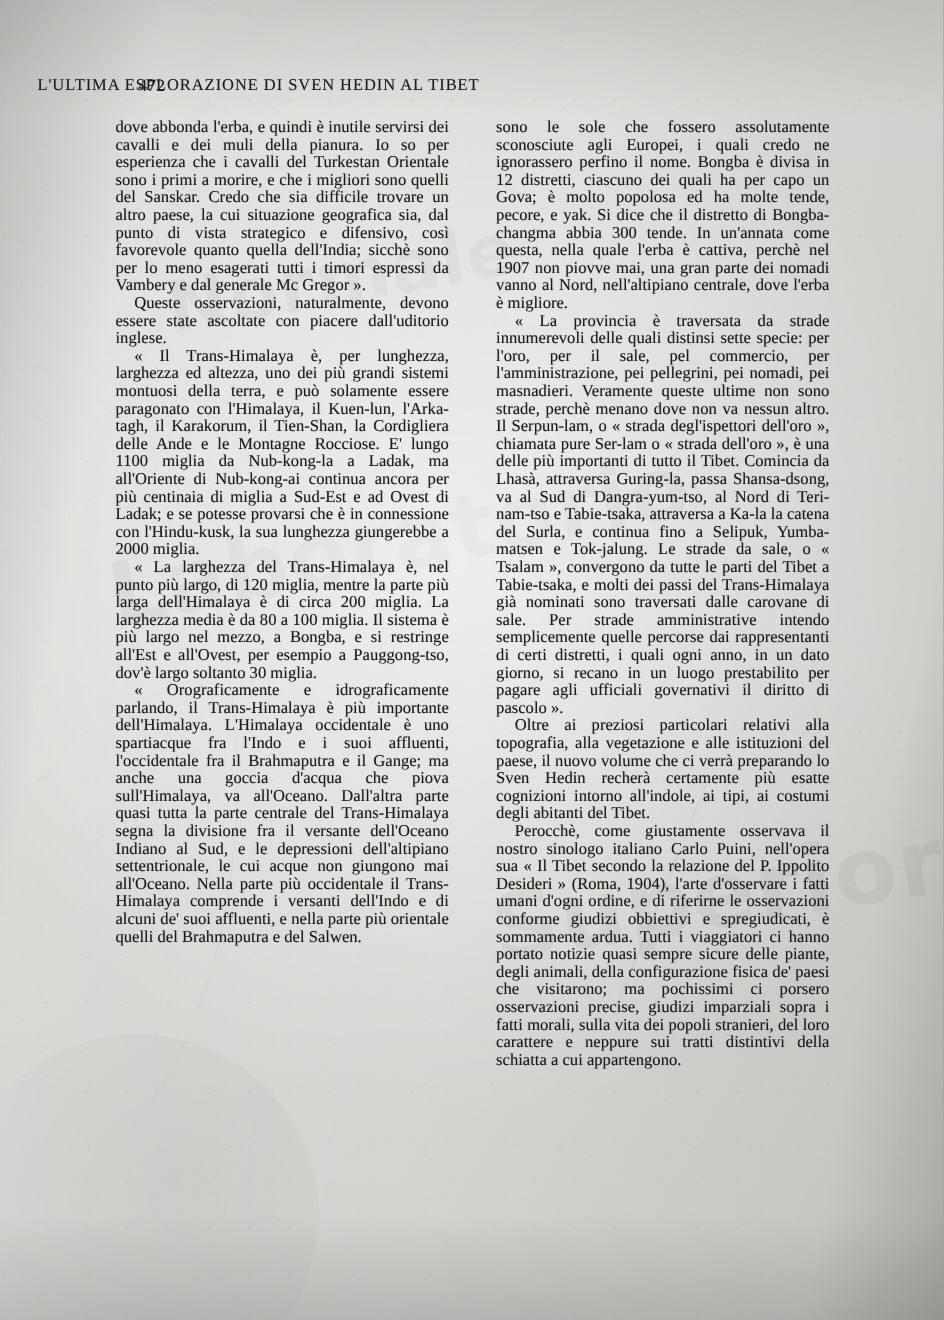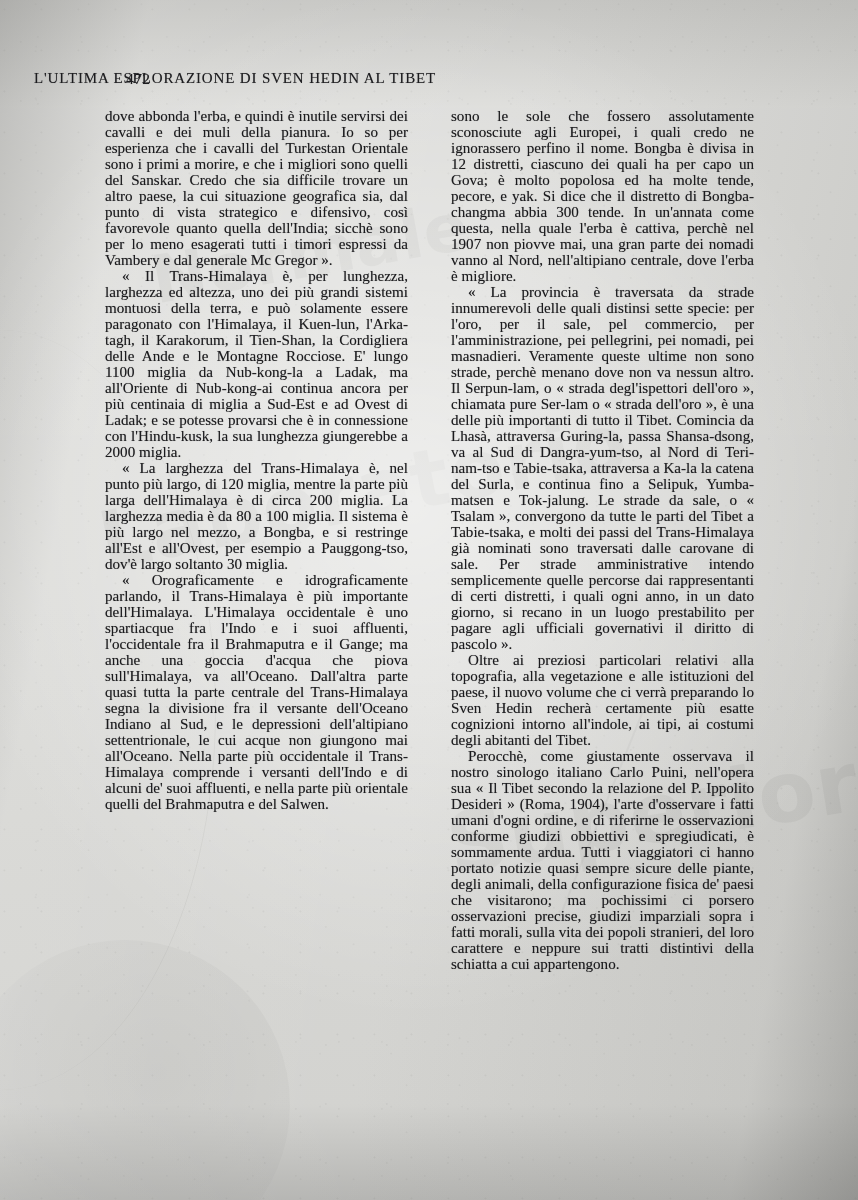--- a/index.html
+++ b/index.html
@@ -174,20 +174,21 @@
 
     <div class="running-head">
       <span class="folio">472</span>
       <span class="head-title">L'ULTIMA ESPLORAZIONE DI SVEN HEDIN AL TIBET</span>
     </div>
 
     <div class="columns">
 
       <div class="col">
         <p class="noindent">dove abbonda l'erba, e quindi è inutile servirsi dei cavalli e dei muli della pianura. Io so per esperienza che i cavalli del Turkestan Orientale sono i primi a morire, e che i migliori sono quelli del Sanskar. Credo che sia difficile trovare un altro paese, la cui situazione geografica sia, dal punto di vista strategico e difensivo, così favorevole quanto quella dell'India; sicchè sono per lo meno esagerati tutti i timori espressi da Vambery e dal generale Mc Gregor ».</p>
+        <p class="indent">Queste osservazioni, naturalmente, devono essere state ascoltate con piacere dall'uditorio inglese.</p>
         <p class="indent">« Il Trans-Himalaya è, per lunghezza, larghezza ed altezza, uno dei più grandi sistemi montuosi della terra, e può solamente essere paragonato con l'Himalaya, il Kuen-lun, l'Arka-tagh, il Karakorum, il Tien-Shan, la Cordigliera delle Ande e le Montagne Rocciose. E' lungo 1100 miglia da Nub-kong-la a Ladak, ma all'Oriente di Nub-kong-ai continua ancora per più centinaia di miglia a Sud-Est e ad Ovest di Ladak; e se potesse provarsi che è in connessione con l'Hindu-kusk, la sua lunghezza giungerebbe a 2000 miglia.</p>
         <p class="indent">« La larghezza del Trans-Himalaya è, nel punto più largo, di 120 miglia, mentre la parte più larga dell'Himalaya è di circa 200 miglia. La larghezza media è da 80 a 100 miglia. Il sistema è più largo nel mezzo, a Bongba, e si restringe all'Est e all'Ovest, per esempio a Pauggong-tso, dov'è largo soltanto 30 miglia.</p>
         <p class="indent">« Orograficamente e idrograficamente parlando, il Trans-Himalaya è più importante dell'Himalaya. L'Himalaya occidentale è uno spartiacque fra l'Indo e i suoi affluenti, l'occidentale fra il Brahmaputra e il Gange; ma anche una goccia d'acqua che piova sull'Himalaya, va all'Oceano. Dall'altra parte quasi tutta la parte centrale del Trans-Himalaya segna la divisione fra il versante dell'Oceano Indiano al Sud, e le depressioni dell'altipiano settentrionale, le cui acque non giungono mai all'Oceano. Nella parte più occidentale il Trans-Himalaya comprende i versanti dell'Indo e di alcuni de' suoi affluenti, e nella parte più orientale quelli del Brahmaputra e del Salwen.</p>
 
       </div>
 
       <div class="col">
         <p class="noindent">sono le sole che fossero assolutamente sconosciute agli Europei, i quali credo ne ignorassero perfino il nome. Bongba è divisa in 12 distretti, ciascuno dei quali ha per capo un Gova; è molto popolosa ed ha molte tende, pecore, e yak. Si dice che il distretto di Bongba-changma abbia 300 tende. In un'annata come questa, nella quale l'erba è cattiva, perchè nel 1907 non piovve mai, una gran parte dei nomadi vanno al Nord, nell'altipiano centrale, dove l'erba è migliore.</p>
         <p class="indent">« La provincia è traversata da strade innumerevoli delle quali distinsi sette specie: per l'oro, per il sale, pel commercio, per l'amministrazione, pei pellegrini, pei nomadi, pei masnadieri. Veramente queste ultime non sono strade, perchè menano dove non va nessun altro. Il Serpun-lam, o « strada degl'ispettori dell'oro », chiamata pure Ser-lam o « strada dell'oro », è una delle più importanti di tutto il Tibet. Comincia da Lhasà, attraversa Guring-la, passa Shansa-dsong, va al Sud di Dangra-yum-tso, al Nord di Teri-nam-tso e Tabie-tsaka, attraversa a Ka-la la catena del Surla, e continua fino a Selipuk, Yumba-matsen e Tok-jalung. Le strade da sale, o « Tsalam », convergono da tutte le parti del Tibet a Tabie-tsaka, e molti dei passi del Trans-Himalaya già nominati sono traversati dalle carovane di sale. Per strade amministrative intendo semplicemente quelle percorse dai rappresentanti di certi distretti, i quali ogni anno, in un dato giorno, si recano in un luogo prestabilito per pagare agli ufficiali governativi il diritto di pascolo ».</p>
         <p class="indent">Oltre ai preziosi particolari relativi alla topografia, alla vegetazione e alle istituzioni del paese, il nuovo volume che ci verrà preparando lo Sven Hedin recherà certamente più esatte cognizioni intorno all'indole, ai tipi, ai costumi degli abitanti del Tibet.</p>

